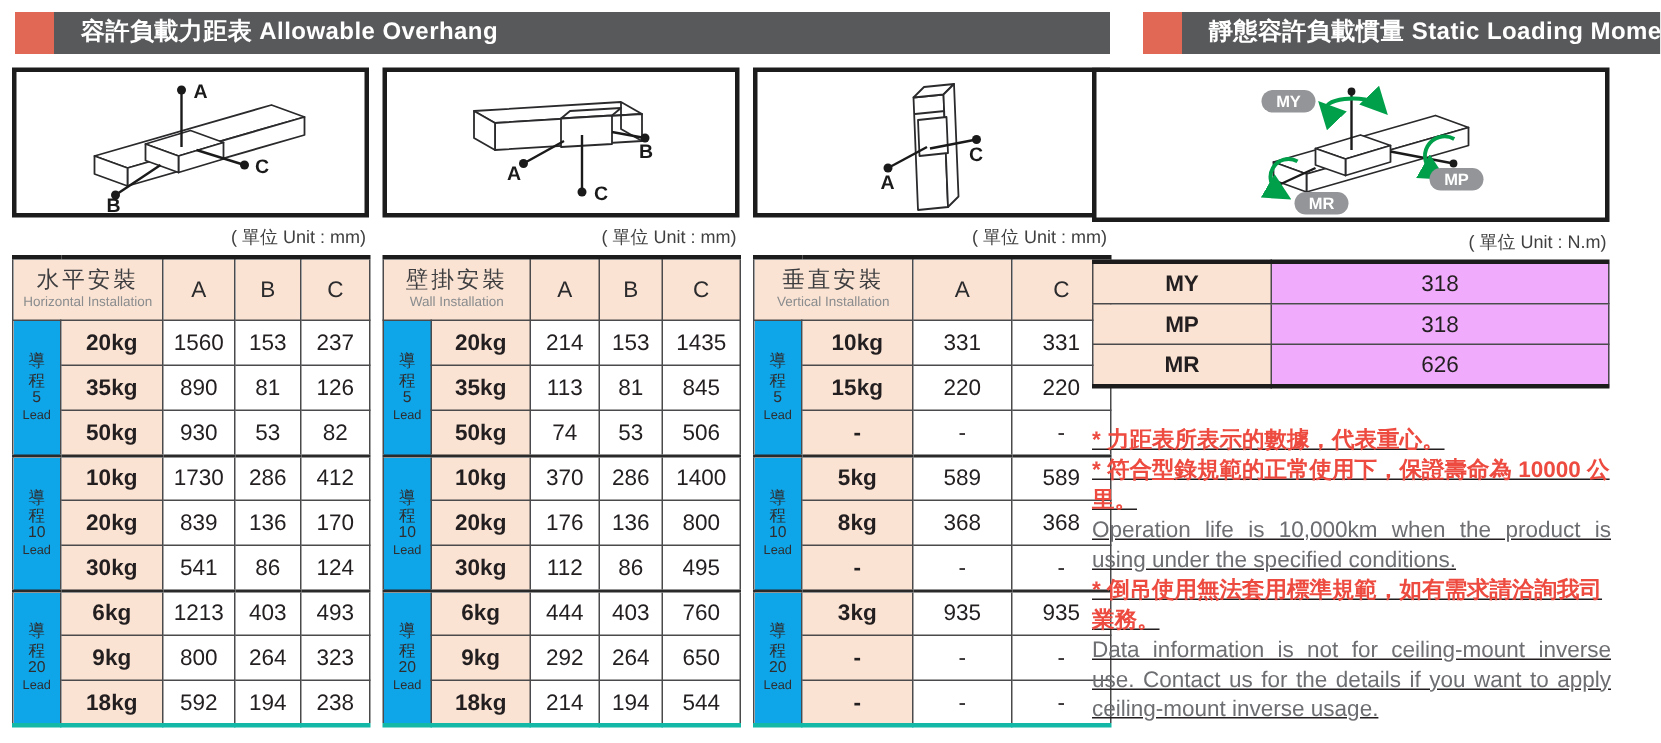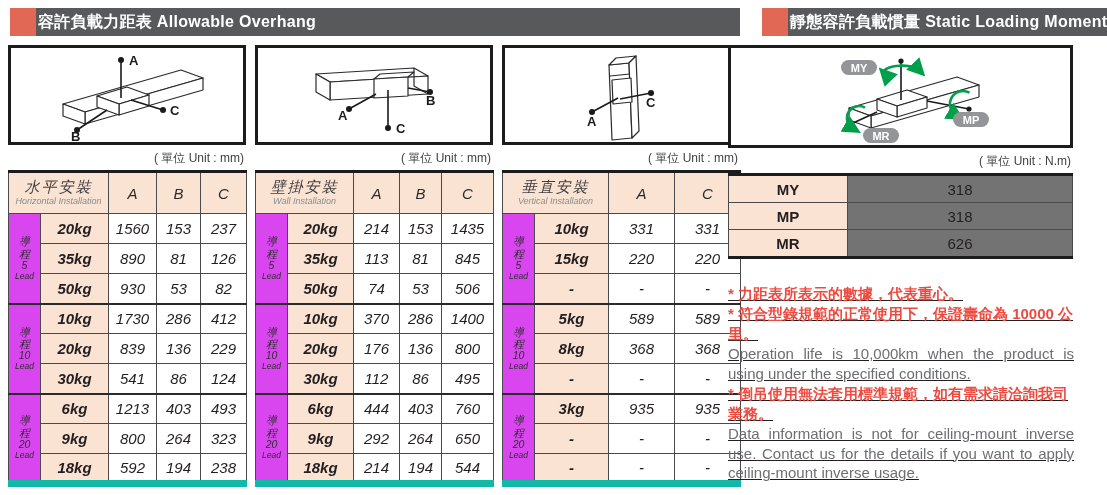--- a/index.html
+++ b/index.html
@@ -1,61 +1,61 @@
 <!DOCTYPE html>
 <html><head>
 <meta charset="utf-8">
 <style>
   html,body { margin:0; padding:0; background:#ffffff; }
   body { font-family:"Liberation Sans","DejaVu Sans",sans-serif; color:#231f20; }
   .page { position:relative; width:1107px; height:495px; background:#fff; overflow:hidden; }
 
   
   .secbar { position:absolute; height:28px; background:#58595b; color:#fff; font-weight:bold;
-            font-size:16px; line-height:28px; padding-left:28px; box-sizing:border-box;
+            font-size:16px; line-height:28px; padding-left:44px; box-sizing:border-box;
             letter-spacing:0.3px; white-space:nowrap; }
   .secbar .sq { position:absolute; left:0; top:0; width:26px; height:28px; background:#e26856; }
   #bar-left  { left:10px; top:8px; width:730px; }
   #bar-right { left:762px; top:8px; width:345px; }
 
   
   .col { position:absolute; top:45px; }
   #col1 { left:8px;   width:238px; }
   #col2 { left:255px; width:238px; }
   #col3 { left:502px; width:238px; }
   #colr { left:728px; width:345px; }
 
   .dbox { box-sizing:border-box; border:3px solid #1c1c1c; height:100px; background:#fff; }
   #colr .dbox { height:103px; }
   .unit { font-size:12px; color:#404041; text-align:right; margin:5px 2px 5px 0; height:15px; white-space:nowrap; }
 
   
   table.ov { border-collapse:collapse; width:100%; table-layout:fixed;
-             border-top:3px solid #1c1c1c; border-bottom:7px solid #14b8a6;font-style:italic; }
+             border-top:3px solid #1c1c1c; border-bottom:3px solid #14b8a6; }
   .ov td { border:1px solid #4a4a4c; text-align:center; vertical-align:middle; padding:0; overflow:hidden; }
   .ov tr.hdr td { height:40px; background:#fae3d3; }
   .ov td.hname .cn { font-size:15px; color:#3e3e40; letter-spacing:2px; line-height:1.1; }
   .ov td.hname .en { font-size:9px; color:#8a8c8e; line-height:1.1; margin-top:1px; }
   .ov td.hcol { font-size:15px; color:#2b2b2d; }
   .ov tr.r  { height:30px; }
-  .ov td.lead { background:#d946ef; }
+  .ov td.lead { background:#0ea5e9; }
   .ov td.load { background:#fae3d3; font-weight:bold; font-size:15px; color:#231f20; }
   .ov td.val  { font-size:15px; background:#fff; color:#231f20; }
   .ov tr.gstart td { border-top:2px solid #2a2a2a; }
   .lead-inner { display:flex; flex-direction:column; align-items:center; line-height:1.12; }
   .lead-cn  { font-size:11px; width:1em; word-break:break-all; text-align:center; color:#2e2e30; }
   .lead-num { font-size:10.5px; color:#2e2e30; }
   .lead-en  { font-size:8.5px; color:#2e2e30; }
 
   
   table.mtable { border-collapse:collapse; width:100%; table-layout:fixed;
                  border-top:3px solid #1c1c1c; border-bottom:3px solid #1c1c1c; }
   .mtable td { border:1px solid #4a4a4c; height:24px; text-align:center; font-size:15px; }
   .mtable td.mlabel { background:#fae3d3; font-weight:bold; color:#231f20; }
-  .mtable td.mvalue { background:#737373; color:#231f20; }
+  .mtable td.mvalue { background:#f0abfc; color:#231f20; }
 
   
   .notes { margin-top:25px; width:346px; font-size:15px; line-height:1.33;text-decoration:underline; }
   .notes p { margin:0; }
   .note-cn { color:#ee4b40; font-weight:bold; }
   .note-en { color:#6d6e71; text-align:justify; }
 
   
   svg { display:block; }
   svg text.pt { font-family:"Liberation Sans","DejaVu Sans",sans-serif; font-weight:bold; font-size:13px; fill:#1a1a1a; }
@@ -154,21 +154,21 @@
         </td>
         <td class="load">10kg</td>
         <td class="val">1730</td>
         <td class="val">286</td>
         <td class="val">412</td>
       </tr>
       <tr class="r">
         <td class="load">20kg</td>
         <td class="val">839</td>
         <td class="val">136</td>
-        <td class="val">229</td>
+        <td class="val">170</td>
       </tr>
       <tr class="r">
         <td class="load">30kg</td>
         <td class="val">541</td>
         <td class="val">86</td>
         <td class="val">124</td>
       </tr>
       <tr class="r gstart">
         <td class="lead" rowspan="3">
           <div class="lead-inner">

